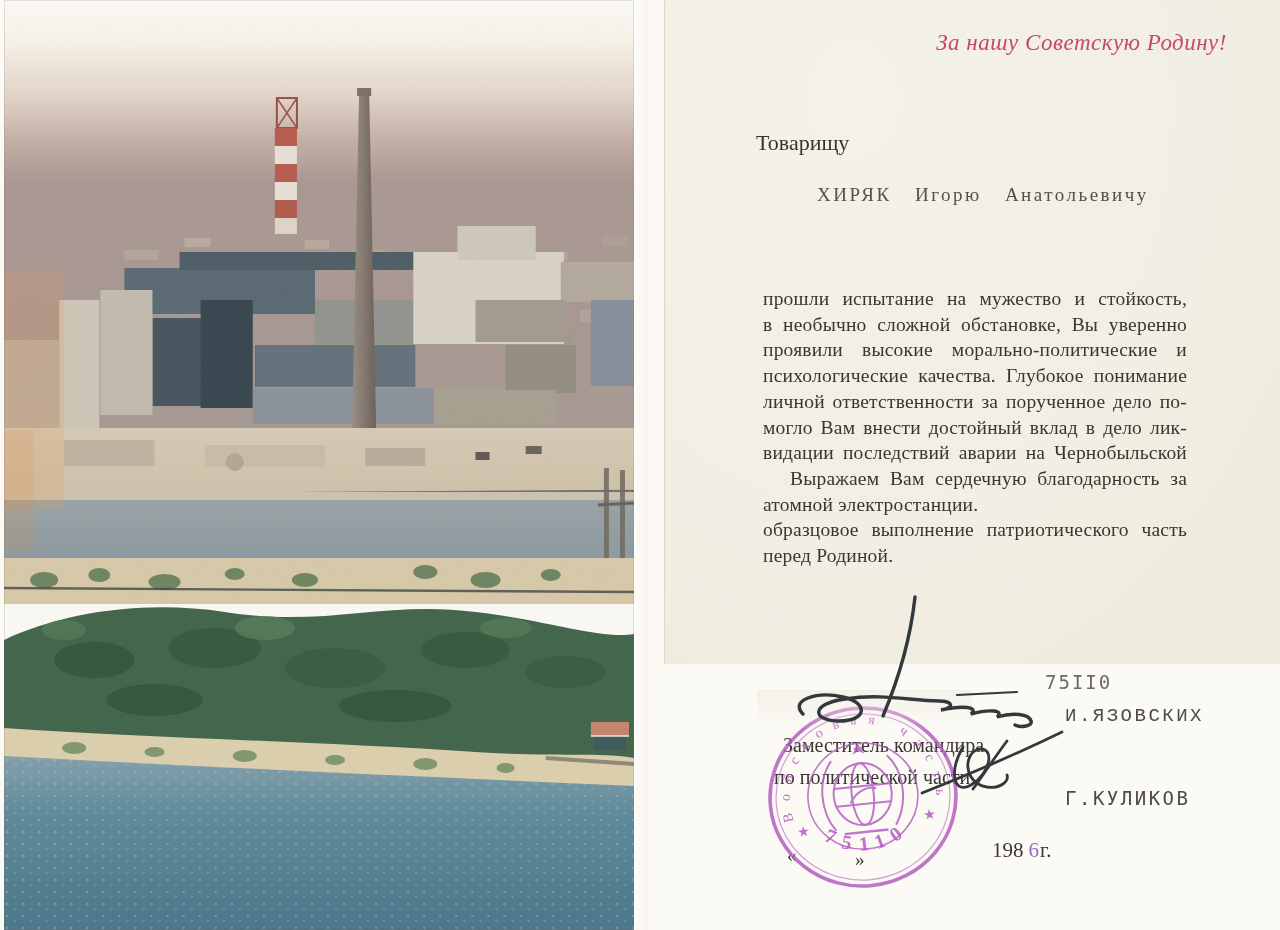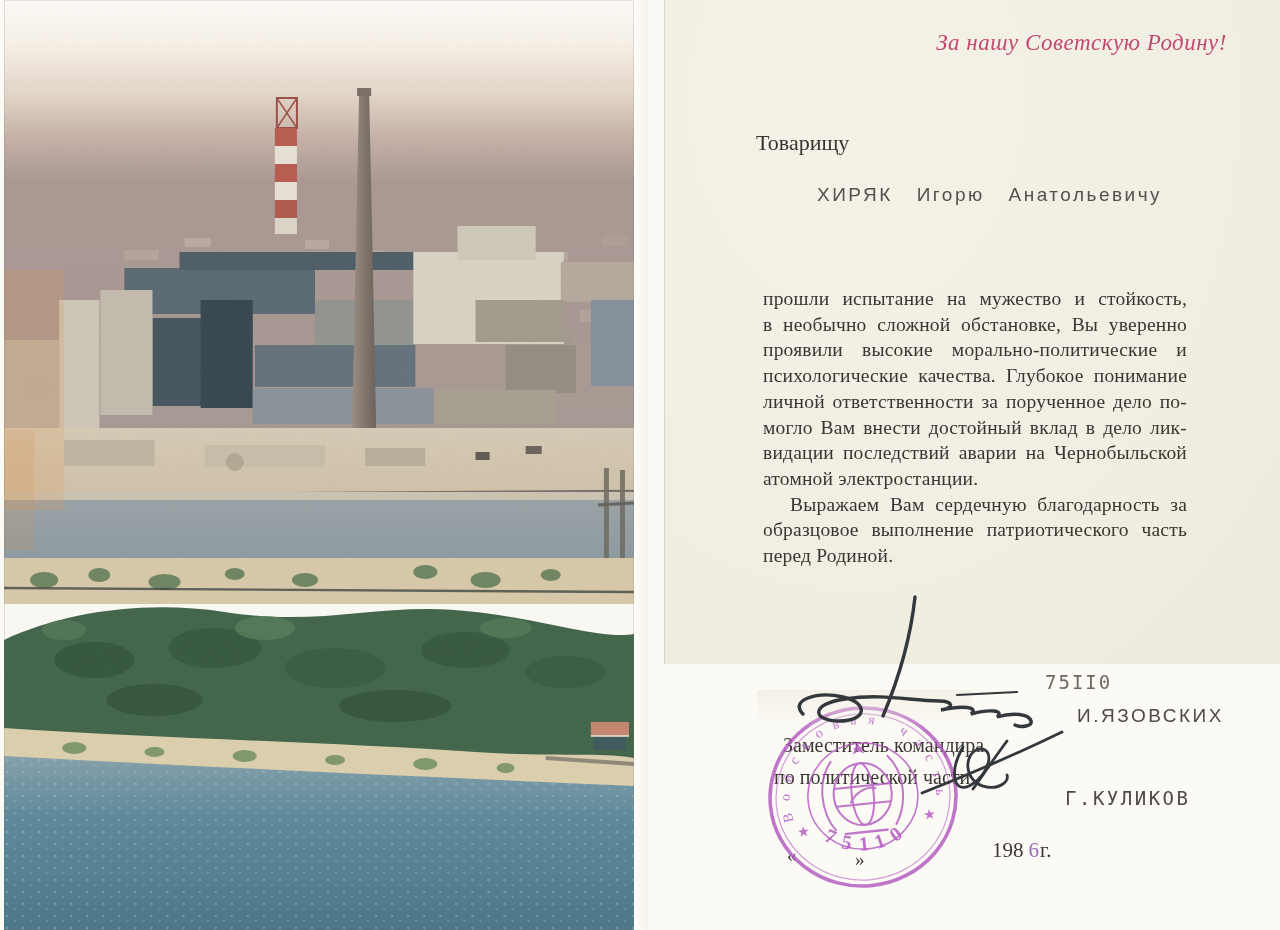--- a/index.html
+++ b/index.html
@@ -14,35 +14,35 @@
           background:linear-gradient(to right,#fefdfa,#f6f3e9);}
 
   
   .page-right{position:absolute;left:664px;top:0;width:632px;height:664px;
               background:radial-gradient(ellipse at 30% 15%, #f4f1e7 0%, #f1eee3 55%, #eeeadc 100%);
               border-left:1px solid rgba(150,140,120,.22);}
   .slogan{position:absolute;top:30px;right:70px;font-style:italic;font-size:23px;
           color:#c4496d;letter-spacing:.5px;}
   .salutation{position:absolute;left:91px;top:130px;font-size:22px;color:#39342e;}
   .recipient{position:absolute;left:152px;top:184px;
-             font-family:Liberation Sans, sans-serif;font-size:19px;color:#55504a;
+             font-family:Liberation Serif, serif;font-size:19px;color:#55504a;
              letter-spacing:2.5px;word-spacing:16px;text-align:right;}
   .body-text{position:absolute;left:98px;top:286px;width:424px;
              font-size:19.5px;line-height:25.7px;color:#3a352f;letter-spacing:.2px;}
   .body-line{text-align:justify;text-align-last:justify;}
   .body-line.indent{padding-left:27px;}
   .body-line.no-just{text-align:left;text-align-last:left;}
 
   .cmd-title{position:absolute;left:119px;top:672px;font-size:20px;color:#3b3631;}
   .unit-number{position:absolute;left:380px;top:671px;
                font-family:"DejaVu Sans Mono", monospace;font-size:19px;color:#6e6a62;
                letter-spacing:2px;}
   .commander-name{position:absolute;left:400px;top:705px;
-               font-family:Liberation Sans, sans-serif;font-size:19px;color:#4e4a44;
-               letter-spacing:2.5px;margin-left:12px;}
+               font-family:Liberation Mono, monospace;font-size:19px;color:#4e4a44;
+               letter-spacing:2.5px;}
   .deputy-title-1{position:absolute;left:118px;top:734px;font-size:20px;color:#3b3631;}
   .deputy-title-2{position:absolute;left:109px;top:766px;font-size:20px;color:#3b3631;}
   .deputy-name{position:absolute;left:400px;top:787px;
                font-family:"DejaVu Sans Mono", monospace;font-size:19px;color:#4e4a44;
                letter-spacing:2.5px;}
   .quote-open{position:absolute;left:122px;top:845px;font-size:19px;color:#3b3631;}
   .quote-close{position:absolute;left:190px;top:849px;font-size:19px;color:#3b3631;}
   .date-group{position:absolute;left:327px;top:838px;font-size:21px;color:#3b3631;}
   .date-group .year-digit{color:#9a6cb5;margin:0 1px 0 5px;}
 
@@ -230,22 +230,22 @@
     <div class="recipient">ХИРЯК Игорю Анатольевичу</div>
 
     <div class="body-text">
       <div class="body-line">прошли испытание на мужество и стойкость,</div>
       <div class="body-line">в необычно сложной обстановке, Вы уверенно</div>
       <div class="body-line">проявили высокие морально-политические и</div>
       <div class="body-line">психологические качества. Глубокое понимание</div>
       <div class="body-line">личной ответственности за порученное дело по-</div>
       <div class="body-line">могло Вам внести достойный вклад в дело лик-</div>
       <div class="body-line">видации последствий аварии на Чернобыльской</div>
+      <div class="body-line indent">Выражаем Вам сердечную благодарность за</div>
       <div class="body-line no-just">атомной электростанции.</div>
-      <div class="body-line indent">Выражаем Вам сердечную благодарность за</div>
       <div class="body-line">образцовое выполнение патриотического часть</div>
       <div class="body-line no-just">перед Родиной.</div>
     </div>
 
     <div class="unit-number">75II0</div>
     <div class="commander-name">И.ЯЗОВСКИХ</div>
 
     <div class="deputy-title-1">Заместитель командира</div>
     <div class="deputy-title-2">по политической части</div>
     <div class="deputy-name">Г.КУЛИКОВ</div>

